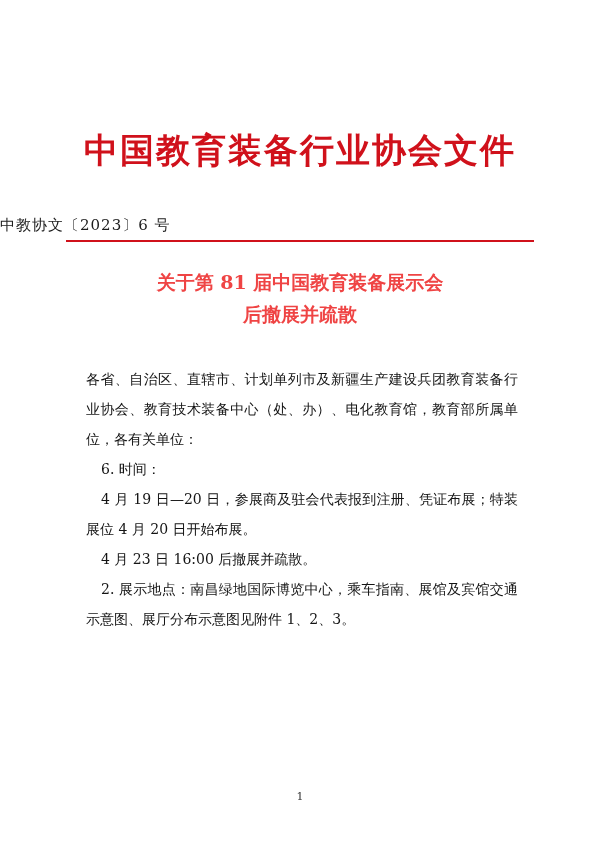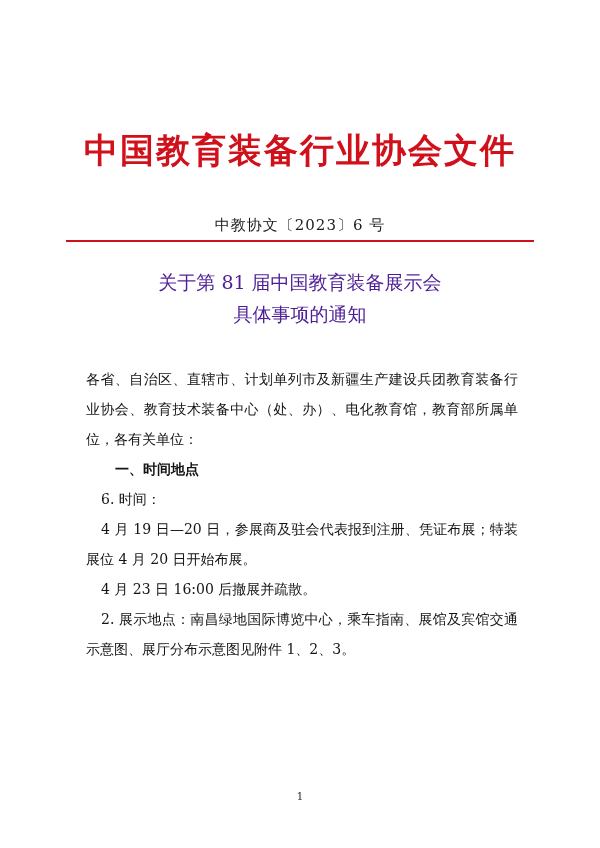--- a/index.html
+++ b/index.html
@@ -39,43 +39,43 @@
     font-weight: bold;
     letter-spacing: 2px;
     font-family: "DejaVu Serif", "Liberation Serif", serif;
     white-space: nowrap;
   }
   .doc-number {
     position: absolute;
     left: 0;
     right: 0;
     top: 216px;
-    text-align: center;
+    text-align: left;
     font-size: 15px;
     color: #1b1b1b;
     letter-spacing: 1px;
     font-family: "DejaVu Serif", "Liberation Serif", serif;
   }
   .red-rule {
     position: absolute;
     left: 66px;
     width: 468px;
     top: 240px;
     height: 2px;
     background: #d0111b;
   }
   .title-block {
     position: absolute;
     left: 66px;
     width: 468px;
     top: 266px;
     text-align: center;
-    color: #4c1d95;
+    color: #ef4444;
     font-size: 19px;
-    font-weight: normal;
+    font-weight: bold;
     line-height: 32px;
     font-family: "DejaVu Serif", "Liberation Serif", serif;
   }
   .title-block .tline {
     display: block;
   }
   .content {
     position: absolute;
     left: 86px;
     width: 432px;
@@ -118,26 +118,25 @@
   <div class="doc-body">
 
     <div class="masthead">中国教育装备行业协会文件</div>
 
     <div class="doc-number">中教协文〔2023〕6 号</div>
 
     <div class="red-rule"></div>
 
     <div class="title-block">
       <span class="tline">关于第 81 届中国教育装备展示会</span>
-      <span class="tline">具体事项的通知</span>
+      <span class="tline">后撤展并疏散</span>
     </div>
 
     <div class="content">
       <p>各省、自治区、直辖市、计划单列市及新疆生产建设兵团教育装备行业协会、教育技术装备中心（处、办）、电化教育馆，教育部所属单位，各有关单位：</p>
-      <p class="indent-head">一、时间地点</p>
       <p class="indent-sub">6. 时间：</p>
       <p class="indent-sub">4 月 19 日—20 日，参展商及驻会代表报到注册、凭证布展；特装展位 4 月 20 日开始布展。</p>
       <p class="indent-sub">4 月 23 日 16:00 后撤展并疏散。</p>
       <p class="indent-sub">2. 展示地点：南昌绿地国际博览中心，乘车指南、展馆及宾馆交通示意图、展厅分布示意图见附件 1、2、3。</p>
     </div>
 
     <div class="page-number">1</div>
 
   </div>
 </div>

